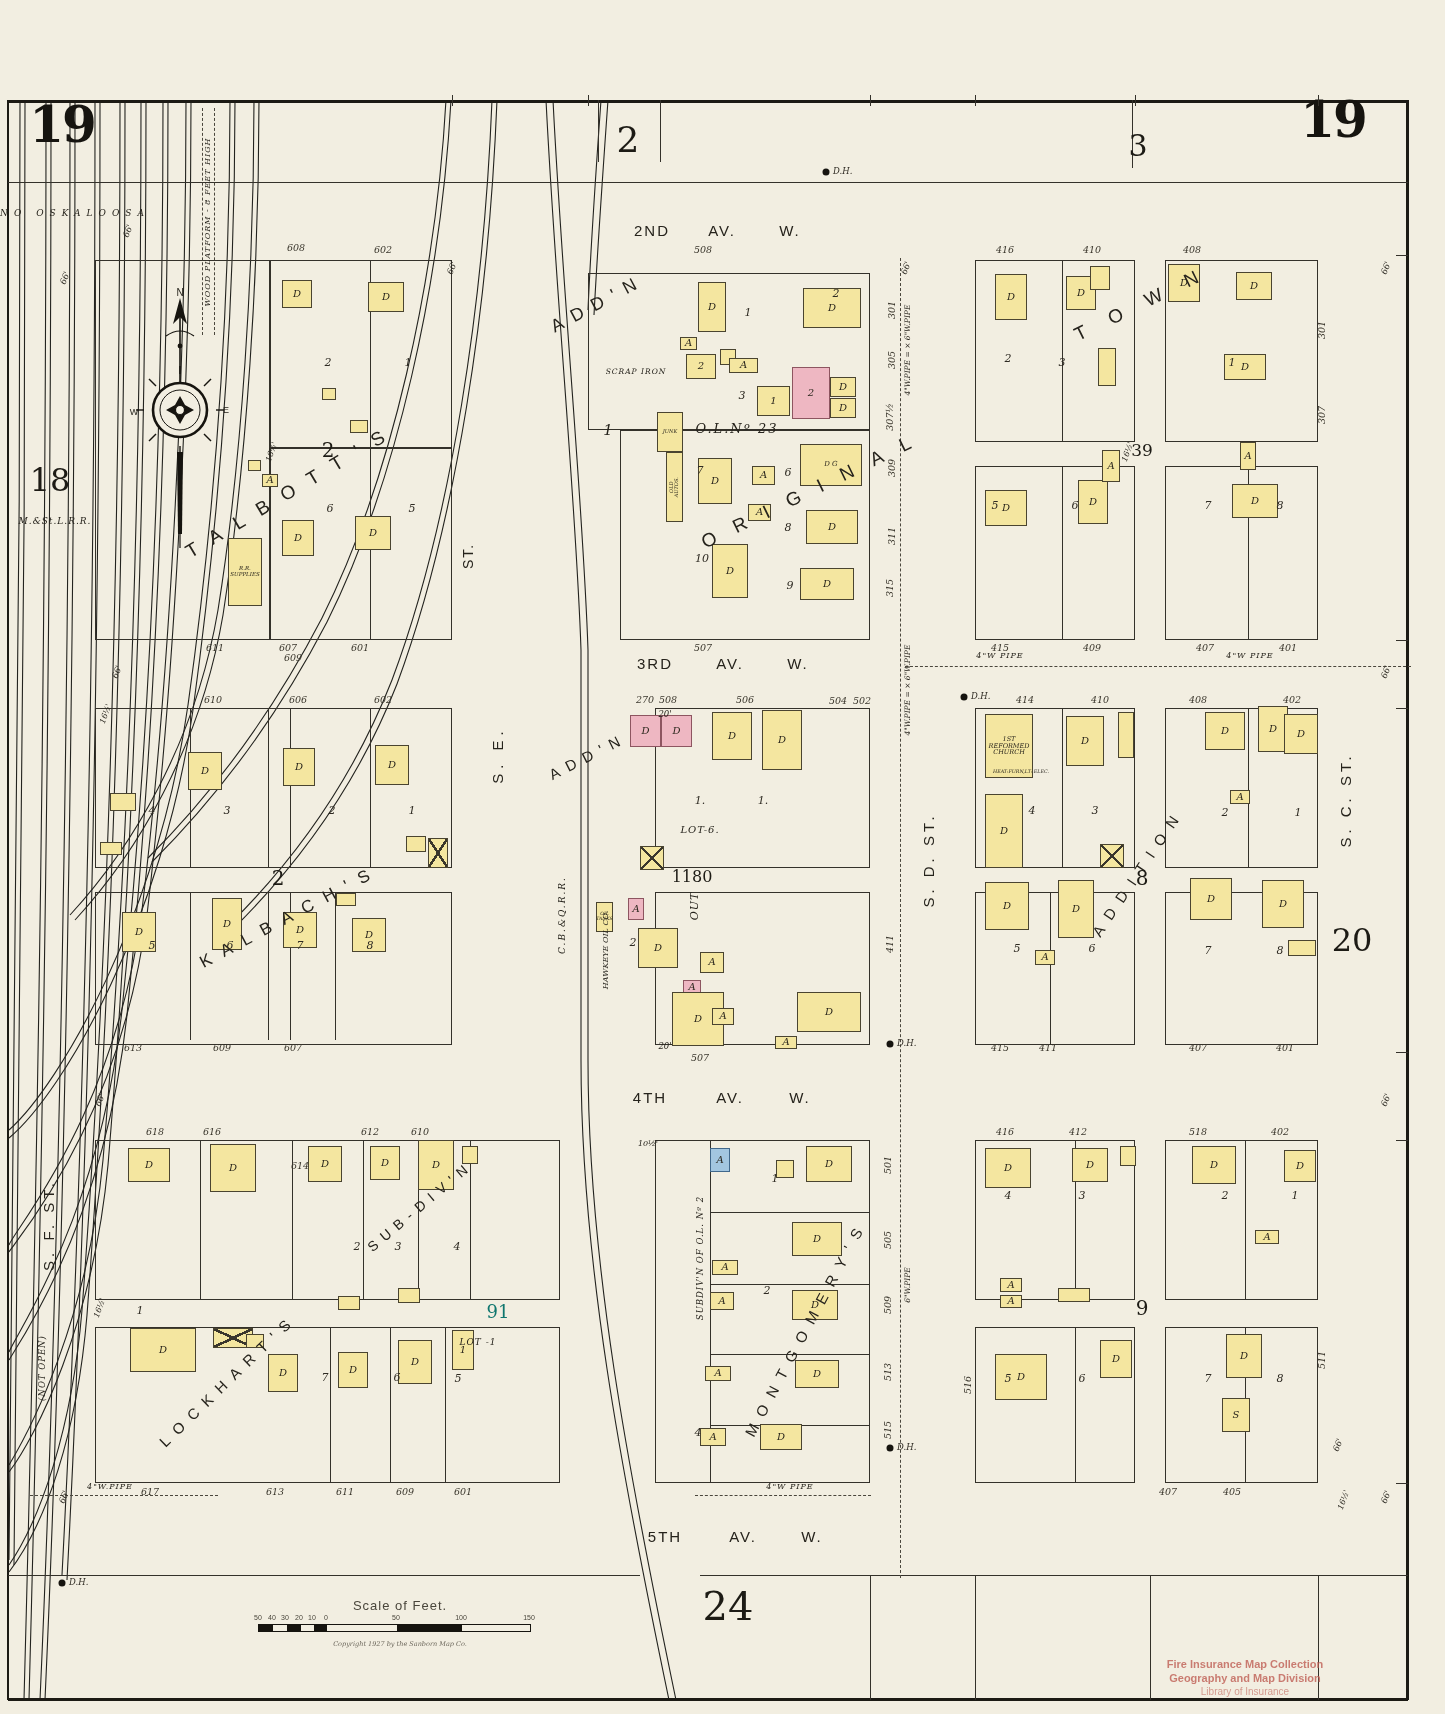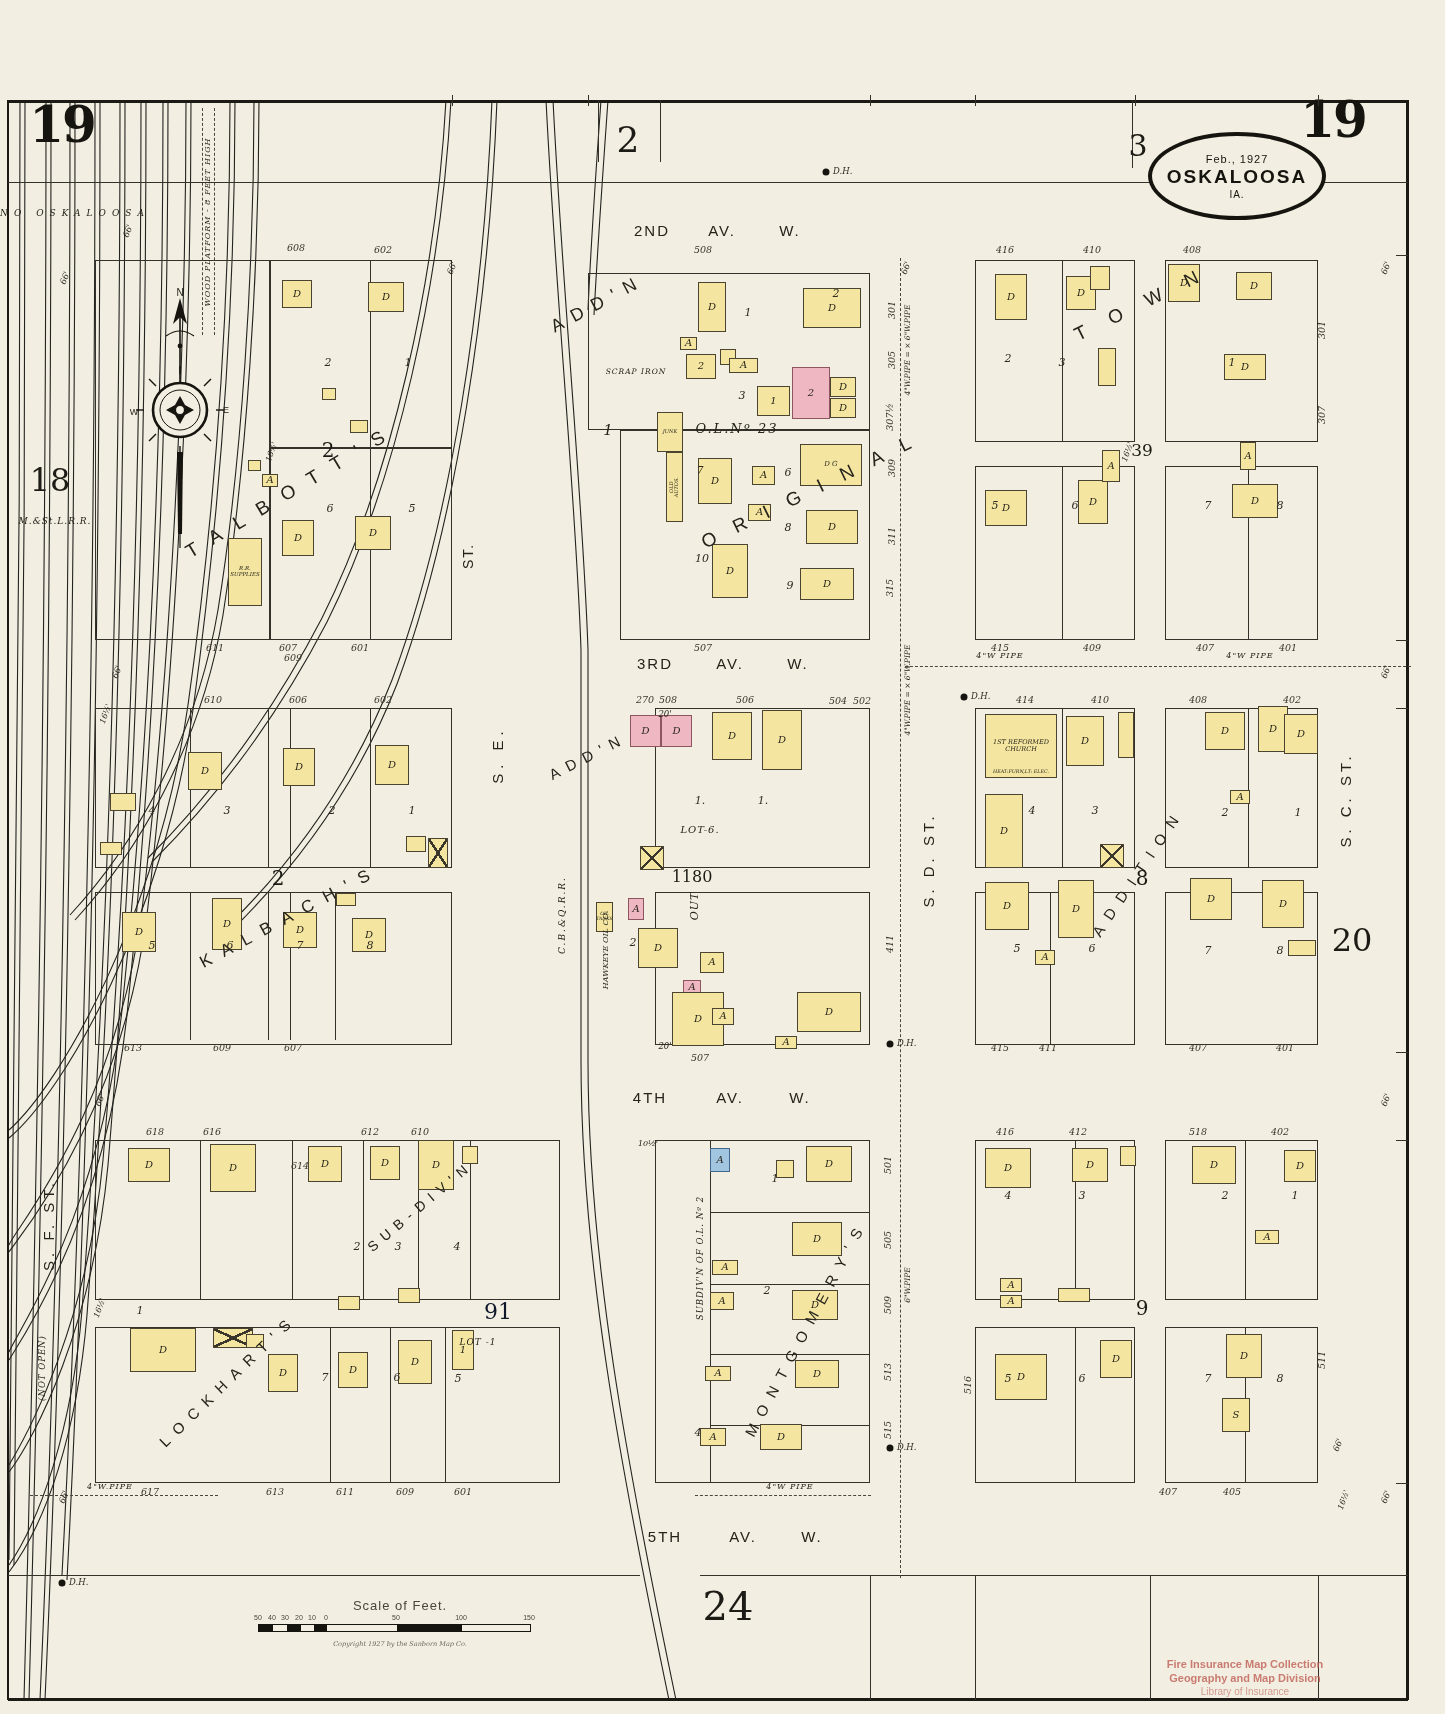--- a/index.html
+++ b/index.html
@@ -125,25 +125,20 @@
   </svg>
 
   <div class="bord" style="left:8px;top:100px;width:1400px;height:2.5px;"></div>
   <div class="bord" style="left:1406px;top:100px;width:2.5px;height:1600px;"></div>
   <div class="bord" style="left:8px;top:1698px;width:1400px;height:2.5px;"></div>
   <div class="bord" style="left:7px;top:100px;width:1.5px;height:1600px;"></div>
 
   <div class="pgnum" style="left:62px;top:124px;">19</div>
   <div class="pgnum" style="left:1333px;top:119px;">19</div>
 
-  <div id="oval">
-    <div class="l1">Feb., 1927</div>
-    <div class="l2">OSKALOOSA</div>
-    <div class="l3">IA.</div>
-  </div>
 
   <div id="layer-blocks">
       <div class="blk" style="left: 95px; top: 260px; width: 175px; height: 380px;"></div>
       <div class="blk" style="left: 270px; top: 260px; width: 182px; height: 188px;"></div>
       <div class="blk" style="left: 270px; top: 448px; width: 182px; height: 192px;"></div>
       <div class="blk" style="left: 588px; top: 273px; width: 282px; height: 157px;"></div>
       <div class="blk" style="left: 620px; top: 430px; width: 250px; height: 210px;"></div>
       <div class="blk" style="left: 975px; top: 260px; width: 160px; height: 182px;"></div>
       <div class="blk" style="left: 975px; top: 466px; width: 160px; height: 174px;"></div>
       <div class="blk" style="left: 1165px; top: 260px; width: 153px; height: 182px;"></div>
@@ -392,21 +387,21 @@
       </div>
       <div class="b b-Y" style="left: 596px; top: 902px; width: 17px; height: 30px;">
         <div style="font-size: 4.5px;">OIL<br>TANKS</div>
       </div>
       <div class="b b-Y" style="left: 797px; top: 992px; width: 64px; height: 40px;">
         <div style="font-size: 10px;">D</div>
       </div>
       <div class="b b-Y" style="left: 775px; top: 1036px; width: 22px; height: 13px;">
         <div style="font-size: 10px;">A</div>
       </div>
-      <div class="b b-Y" style="left: 985px; top: 714px; width: 72px; height: 64px;">
+      <div class="b b-Y" style="left: 985px; top: 714px; width: 48px; height: 64px;">
         <div style="font-size: 6.5px;">1ST REFORMED<br>CHURCH</div>
       </div>
       <div class="b b-Y" style="left: 985px; top: 794px; width: 38px; height: 74px;">
         <div style="font-size: 10px;">D</div>
       </div>
       <div class="b b-Y" style="left: 1066px; top: 716px; width: 38px; height: 50px;">
         <div style="font-size: 10px;">D</div>
       </div>
       <div class="b b-Y" style="left: 1118px; top: 712px; width: 16px; height: 46px;"></div>
       <div class="b b-Y" style="left: 985px; top: 882px; width: 44px; height: 48px;">
@@ -614,21 +609,21 @@
       <div class="mt bg" style="left: 628px; top: 140px; font-size: 36px; color: rgb(29, 27, 21);">2</div>
       <div class="mt bg" style="left: 1138px; top: 146px; font-size: 30px; color: rgb(29, 27, 21);">3</div>
       <div class="mt bg" style="left: 50px; top: 480px; font-size: 32px; color: rgb(29, 27, 21);">18</div>
       <div class="mt bg" style="left: 1352px; top: 940px; font-size: 32px; color: rgb(29, 27, 21);">20</div>
       <div class="mt bg" style="left: 728px; top: 1606px; font-size: 40px; color: rgb(29, 27, 21);">24</div>
       <div class="mt bg" style="left: 1142px; top: 450px; font-size: 17px; color: rgb(29, 27, 21);">39</div>
       <div class="mt bg" style="left: 328px; top: 450px; font-size: 20px; color: rgb(29, 27, 21);">2</div>
       <div class="mt bg" style="left: 278px; top: 878px; font-size: 20px; color: rgb(29, 27, 21);">2</div>
       <div class="mt bg" style="left: 1142px; top: 878px; font-size: 20px; color: rgb(29, 27, 21);">8</div>
       <div class="mt bg" style="left: 692px; top: 877px; font-size: 16px; color: rgb(29, 27, 21);">1180</div>
-      <div class="mt bg" style="left: 498px; top: 1312px; font-size: 22px; color: #0f172a;">91</div>
+      <div class="mt bg" style="left: 498px; top: 1312px; font-size: 18px; color: #0f766e;">91</div>
       <div class="mt bg" style="left: 1142px; top: 1308px; font-size: 20px; color: rgb(29, 27, 21);">9</div>
       <div class="addr" style="left: 296px; top: 248px;">608</div>
       <div class="addr" style="left: 383px; top: 250px;">602</div>
       <div class="addr" style="left: 703px; top: 250px;">508</div>
       <div class="addr" style="left: 1005px; top: 250px;">416</div>
       <div class="addr" style="left: 1092px; top: 250px;">410</div>
       <div class="addr" style="left: 1192px; top: 250px;">408</div>
       <div class="addr" style="left: 215px; top: 648px;">611</div>
       <div class="addr" style="left: 288px; top: 648px;">607</div>
       <div class="addr" style="left: 293px; top: 658px;">609</div>

